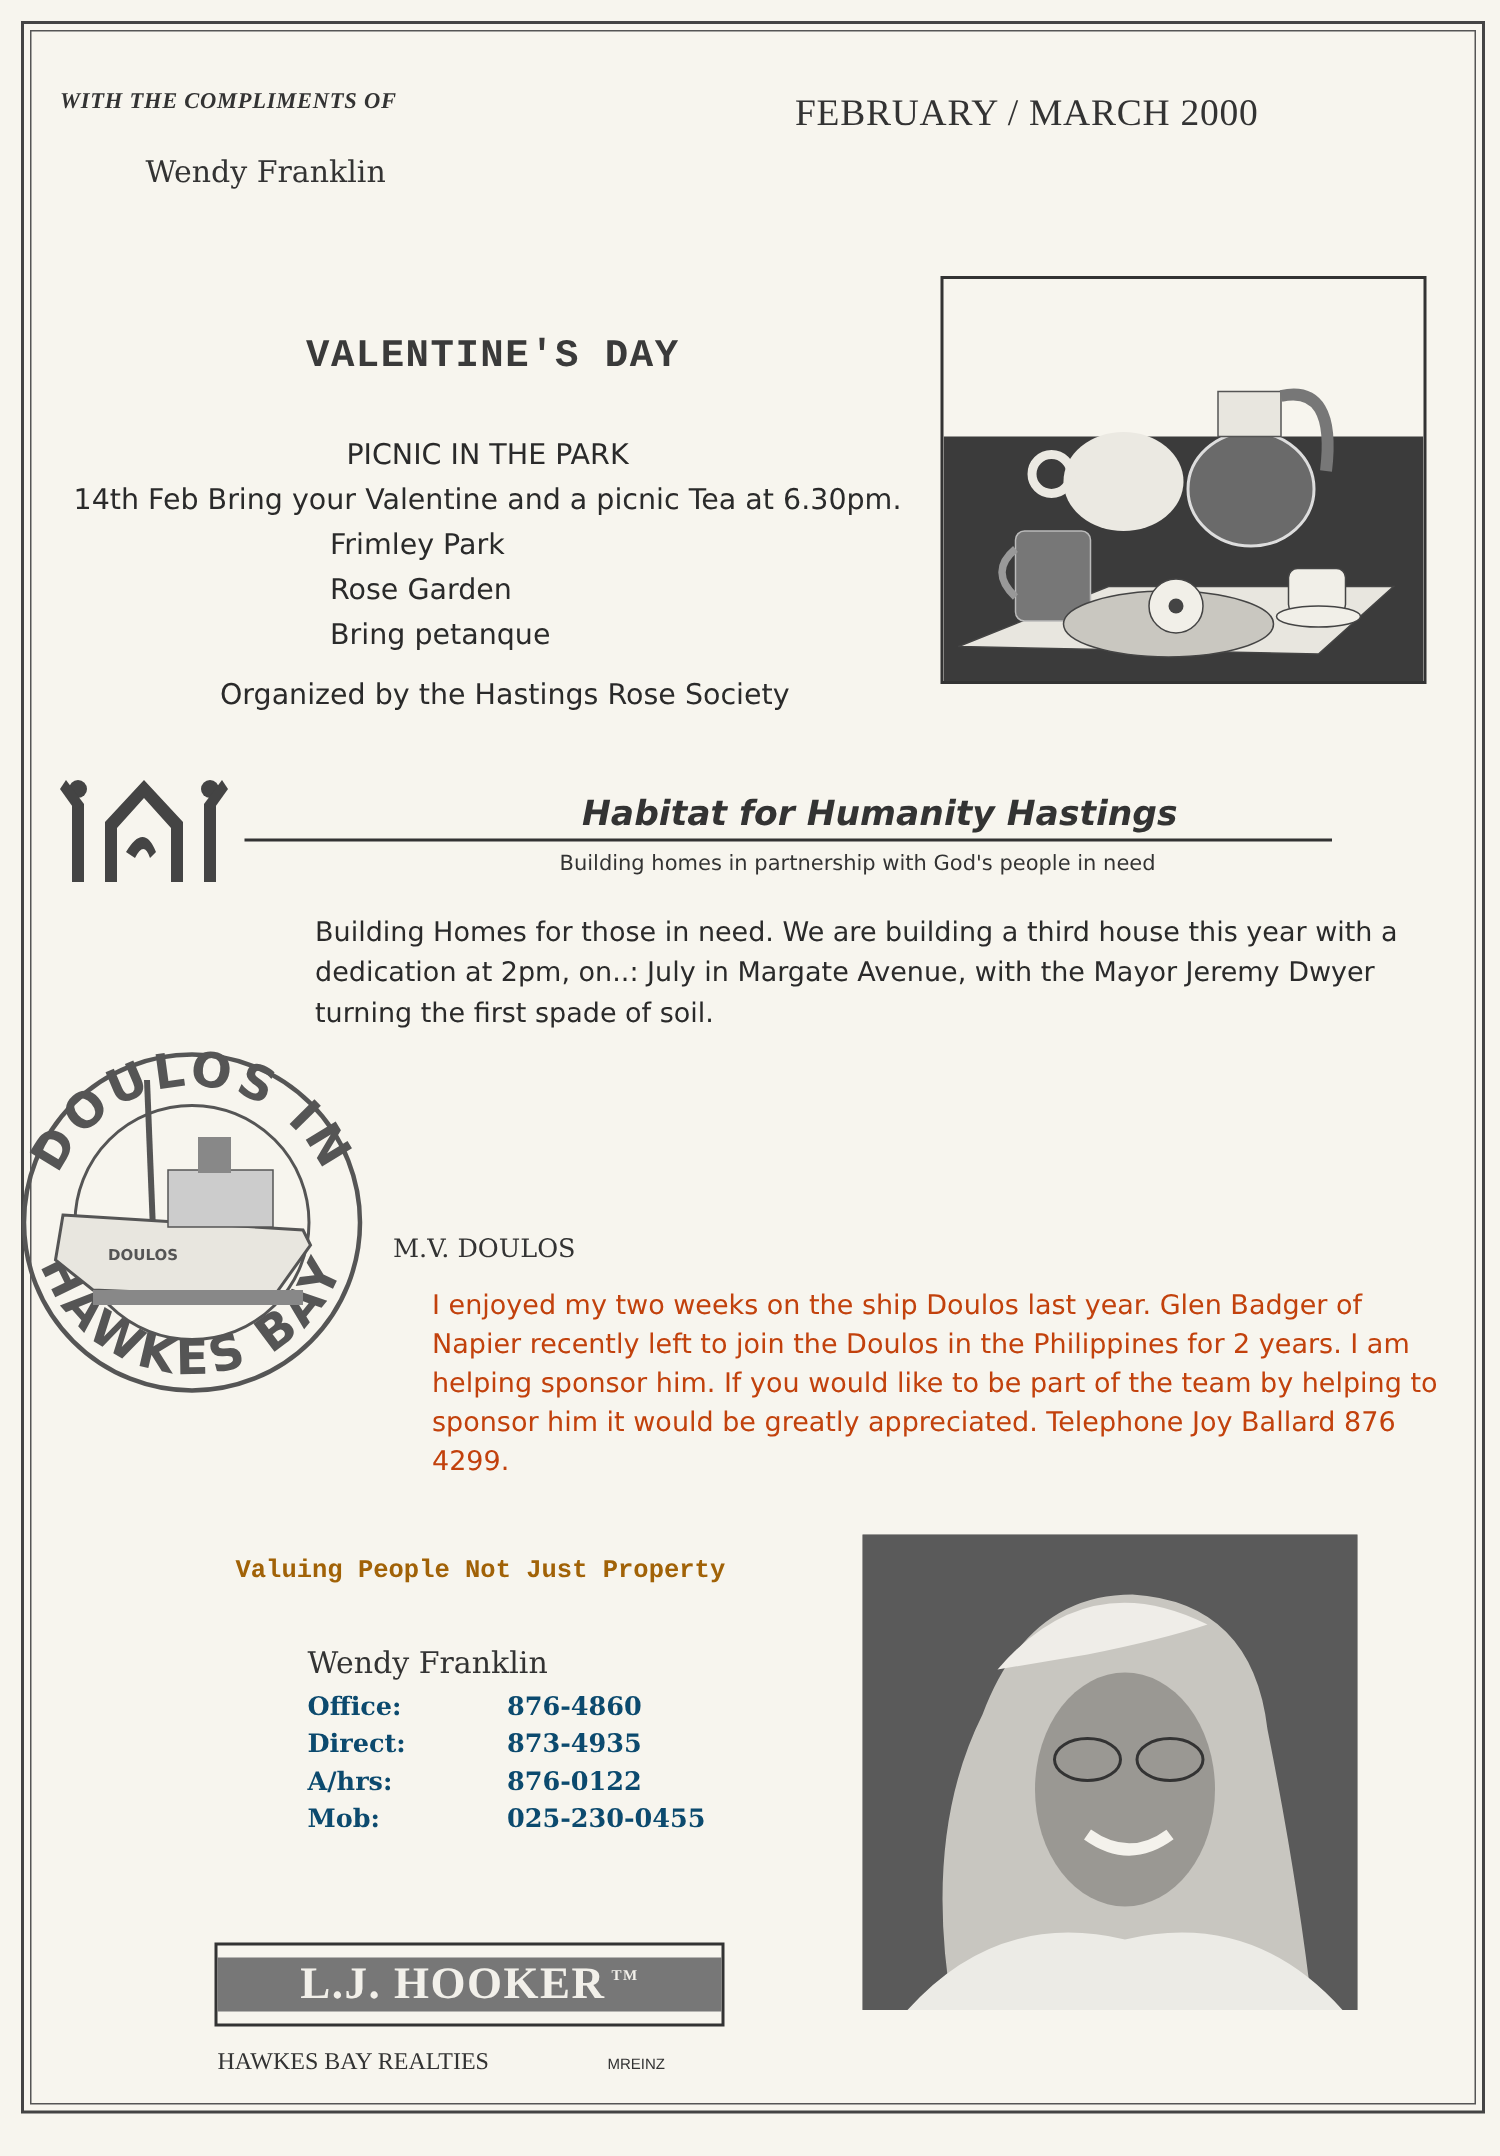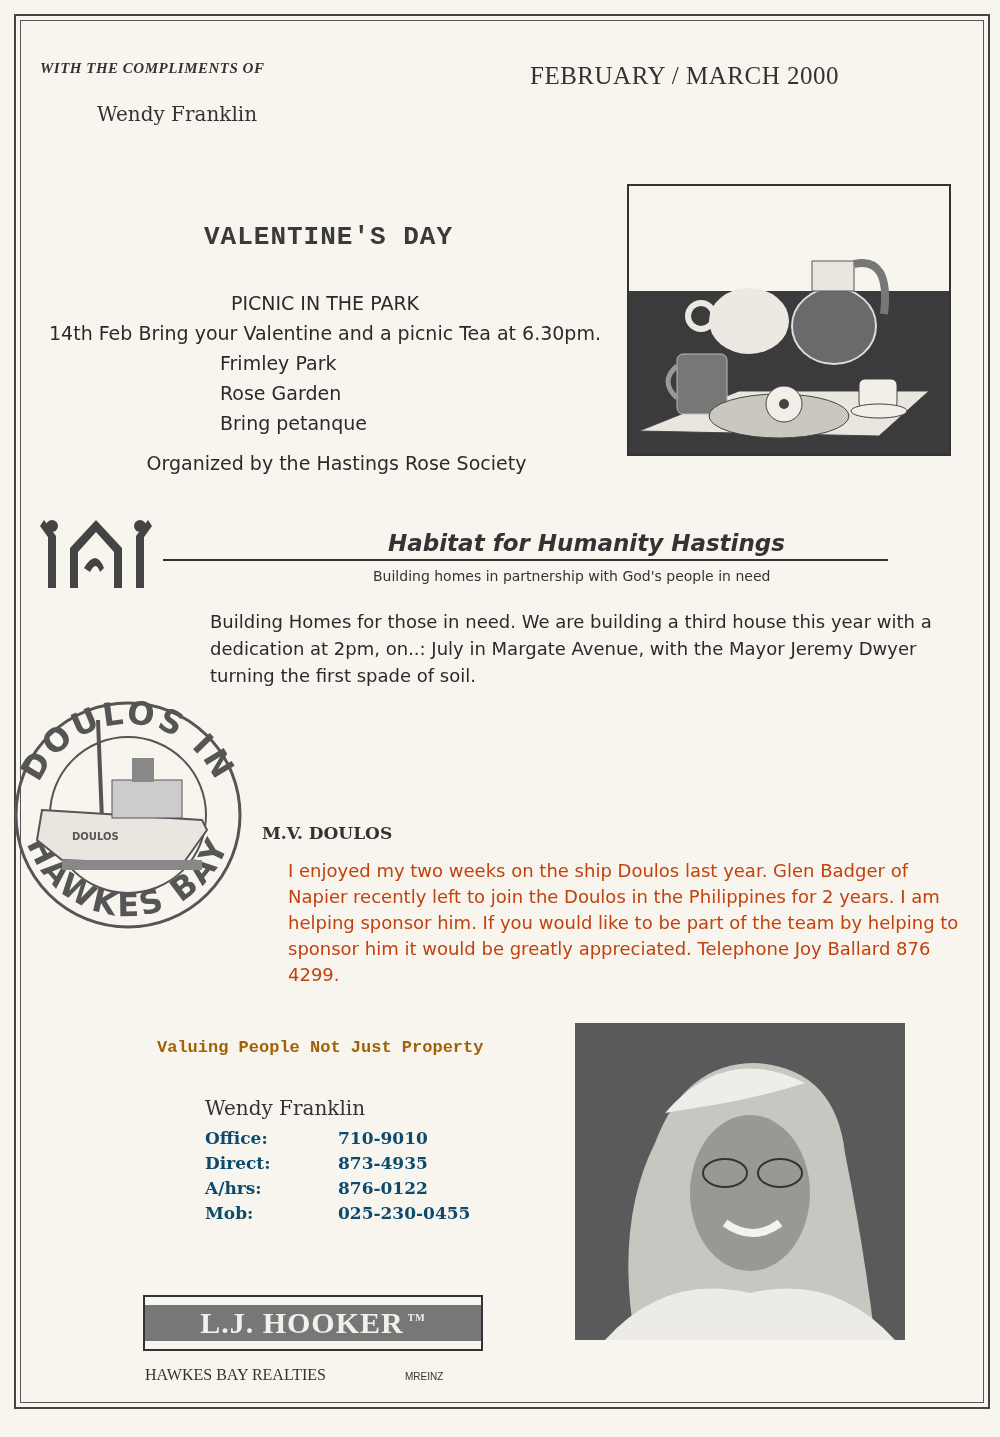--- a/index.html
+++ b/index.html
@@ -50,21 +50,21 @@
   .habitat-rule { left: 163px; top: 559px; width: 725px; border-top: 2px solid #333; }
   .habitat-tag {
     left: 373px; top: 568px; font-family: "DejaVu Sans", sans-serif; font-size: 14px; color: #333;
   }
   .habitat-body {
     left: 210px; top: 608px; width: 760px; font-family: "DejaVu Sans", sans-serif; font-size: 18px;
     color: #2a2a2a; line-height: 27px;
   }
   .doulos-badge { left: 2px; top: 700px; width: 252px; height: 230px; }
   .doulos-title {
-    left: 262px; top: 823px; font-family: "DejaVu Serif", serif; font-weight: bold; font-size: 17px; color: #333;
+    left: 262px; top: 823px; font-family: "DejaVu Serif", serif; font-weight: normal; font-size: 17px; color: #333;
   }
   .doulos-body {
     left: 288px; top: 858px; width: 680px; font-family: "DejaVu Sans", sans-serif; font-size: 18px;
     color: #c2410c; line-height: 26px;
   }
   .tagline {
     left: 157px; top: 1038px; font-family: Liberation Mono, monospace; font-weight: bold; font-size: 17px; color: #a16207;
   }
   .agent-name {
     left: 205px; top: 1096px; font-family: "DejaVu Serif", serif; font-size: 20px; color: #333;
@@ -180,21 +180,21 @@
   </svg>
 </div>
 <div class="abs doulos-title">M.V. DOULOS</div>
 <div class="abs doulos-body">I enjoyed my two weeks on the ship Doulos last year. Glen Badger of Napier recently left to join the Doulos in the Philippines for 2 years. I am helping sponsor him. If you would like to be part of the team by helping to sponsor him it would be greatly appreciated. Telephone Joy Ballard 876 4299.</div>
 
 <div class="abs tagline">Valuing People Not Just Property</div>
 <div class="abs agent-name">Wendy Franklin</div>
 <div class="abs contacts">
   <div class="contact-row">
     <span class="contact-label">Office:</span>
-    <span>710-9010</span>
+    <span>876-4860</span>
   </div>
   <div class="contact-row">
     <span class="contact-label">Direct:</span>
     <span>873-4935</span>
   </div>
   <div class="contact-row">
     <span class="contact-label">A/hrs:</span>
     <span>876-0122</span>
   </div>
   <div class="contact-row">

